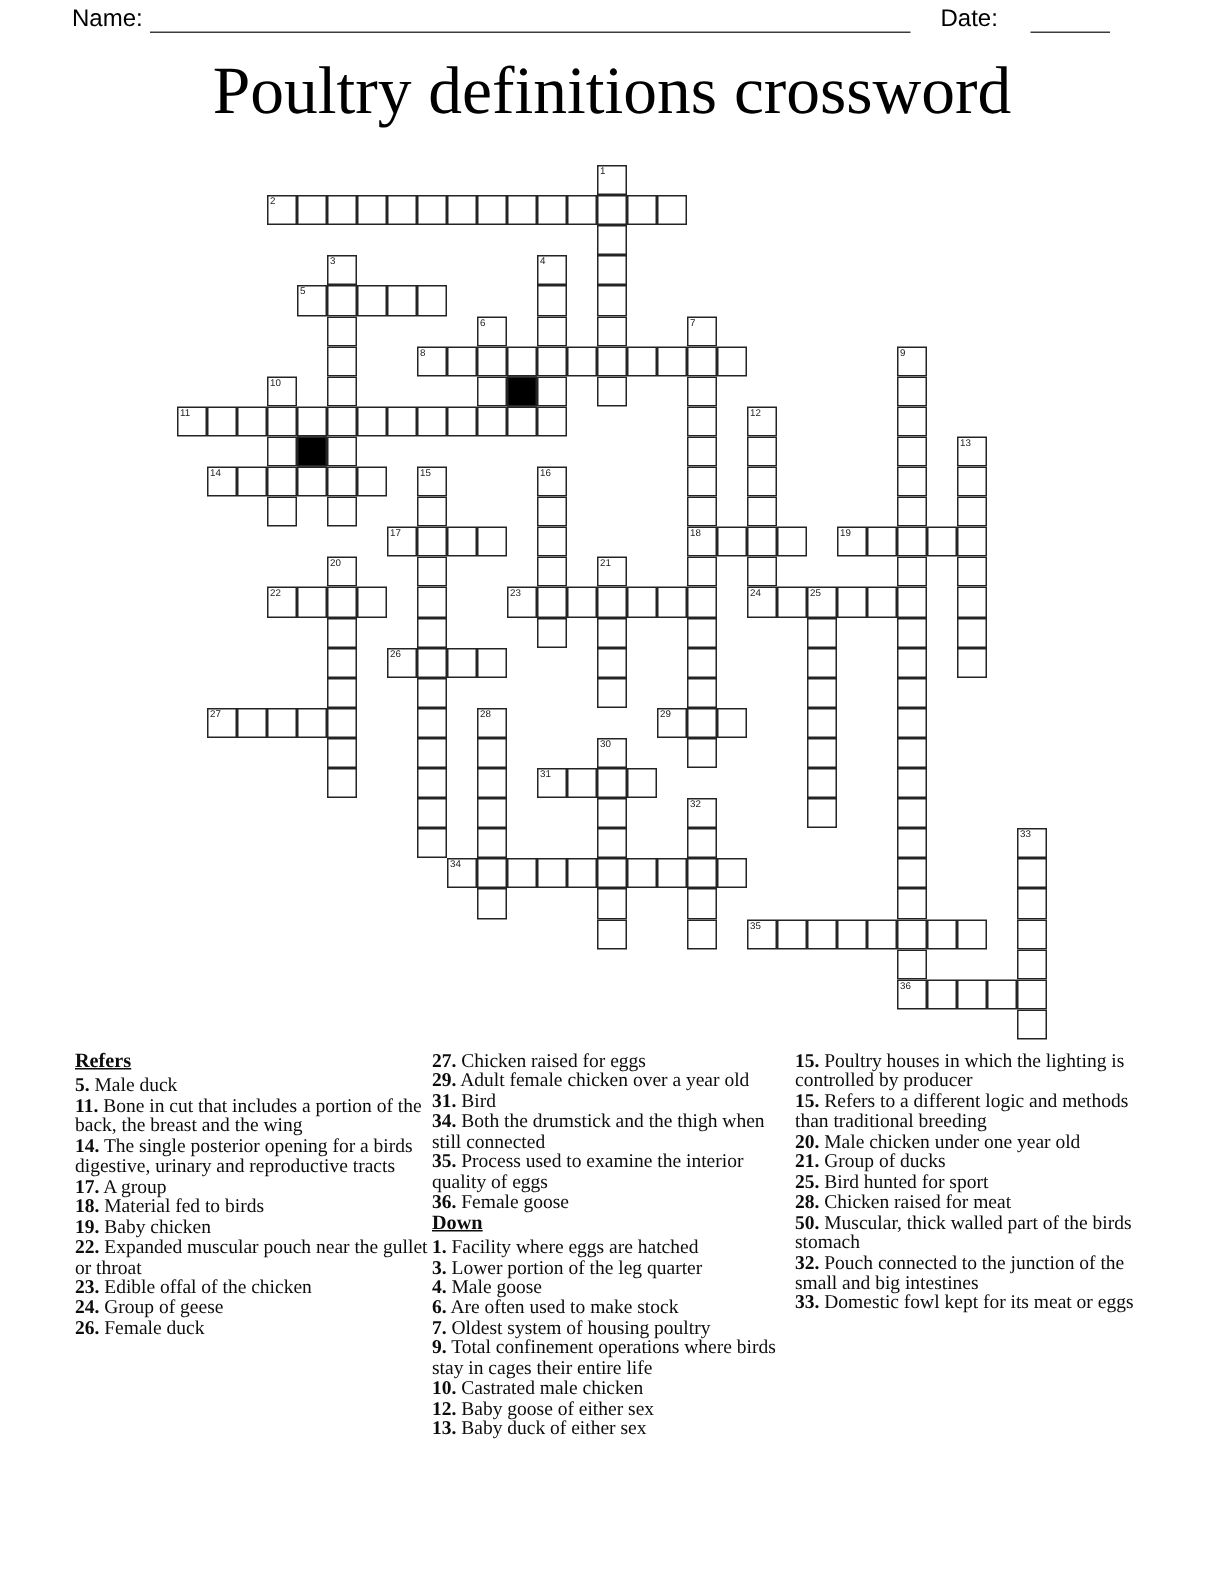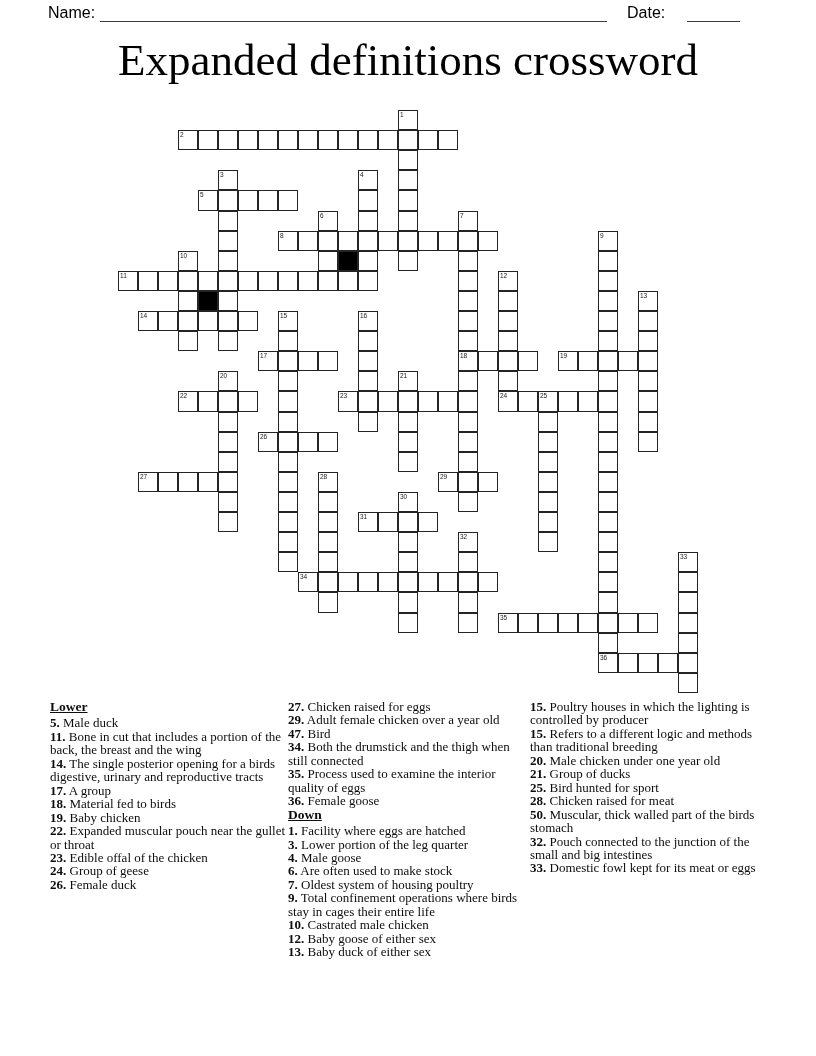--- a/index.html
+++ b/index.html
@@ -27,21 +27,21 @@
 </head>
 <body>
 
 <div id="page">
 
   <span class="hdr-label" style="left:48px;">Name:</span>
   <span class="blank-line" style="left:100px;width:507px;"></span>
   <span class="hdr-label" style="left:627px;">Date:</span>
   <span class="blank-line" style="left:687px;width:53px;"></span>
 
-  <div id="title">Expanded definitions crossword</div>
+  <div id="title">Poultry definitions crossword</div>
 
   <div id="grid">
       <div class="cell" style="left: 280px; top: 0px;">
         <span class="cellnum">1</span>
       </div>
       <div class="cell" style="left: 280px; top: 20.1px;"></div>
       <div class="cell" style="left: 280px; top: 40.2px;"></div>
       <div class="cell" style="left: 280px; top: 60.3px;"></div>
       <div class="cell" style="left: 280px; top: 80.4px;"></div>
       <div class="cell" style="left: 280px; top: 100.5px;"></div>
@@ -341,36 +341,36 @@
       <div class="cell" style="left: 500px; top: 502.5px;"></div>
       <div class="cell" style="left: 520px; top: 502.5px;"></div>
       <div class="cell" style="left: 500px; top: 542.7px;"></div>
       <div class="cell" style="left: 520px; top: 542.7px;"></div>
       <div class="cell" style="left: 540px; top: 542.7px;"></div>
       <div class="cell black" style="left: 220px; top: 140.7px;"></div>
       <div class="cell black" style="left: 80px; top: 180.9px;"></div>
     </div>
 
   <div class="clue-col" id="col1" style="left:50px;width:237px;">
-      <div class="clue-head">Lower</div>
+      <div class="clue-head">Refers</div>
       <div class="clue-item"><b>5.</b> Male duck</div>
       <div class="clue-item"><b>11.</b> Bone in cut that includes a portion of the back, the breast and the wing</div>
       <div class="clue-item"><b>14.</b> The single posterior opening for a birds digestive, urinary and reproductive tracts</div>
       <div class="clue-item"><b>17.</b> A group</div>
       <div class="clue-item"><b>18.</b> Material fed to birds</div>
       <div class="clue-item"><b>19.</b> Baby chicken</div>
       <div class="clue-item"><b>22.</b> Expanded muscular pouch near the gullet or throat</div>
       <div class="clue-item"><b>23.</b> Edible offal of the chicken</div>
       <div class="clue-item"><b>24.</b> Group of geese</div>
       <div class="clue-item"><b>26.</b> Female duck</div>
     </div>
   <div class="clue-col" id="col2" style="left:288px;width:236px;">
       <div class="clue-item"><b>27.</b> Chicken raised for eggs</div>
       <div class="clue-item"><b>29.</b> Adult female chicken over a year old</div>
-      <div class="clue-item"><b>47.</b> Bird</div>
+      <div class="clue-item"><b>31.</b> Bird</div>
       <div class="clue-item"><b>34.</b> Both the drumstick and the thigh when still connected</div>
       <div class="clue-item"><b>35.</b> Process used to examine the interior quality of eggs</div>
       <div class="clue-item"><b>36.</b> Female goose</div>
       <div class="clue-head">Down</div>
       <div class="clue-item"><b>1.</b> Facility where eggs are hatched</div>
       <div class="clue-item"><b>3.</b> Lower portion of the leg quarter</div>
       <div class="clue-item"><b>4.</b> Male goose</div>
       <div class="clue-item"><b>6.</b> Are often used to make stock</div>
       <div class="clue-item"><b>7.</b> Oldest system of housing poultry</div>
       <div class="clue-item"><b>9.</b> Total confinement operations where birds stay in cages their entire life</div>

